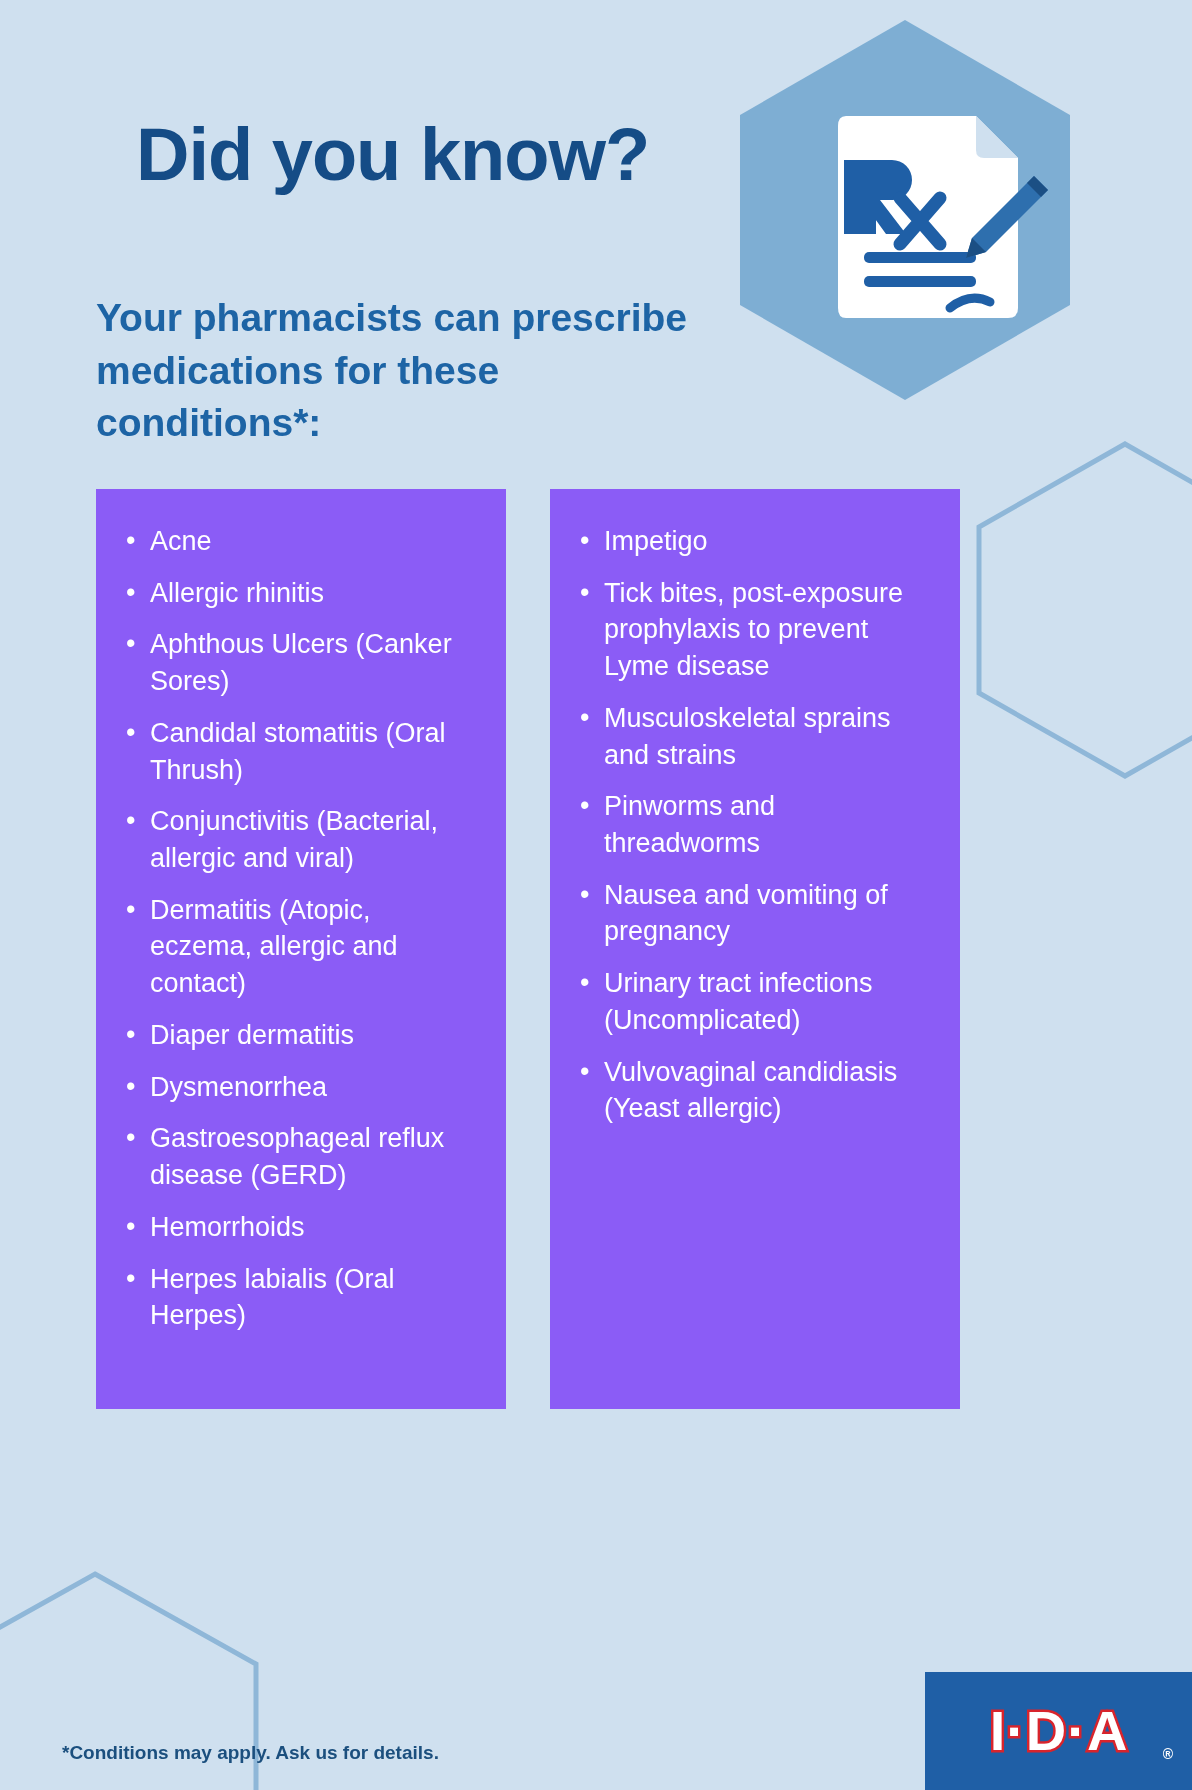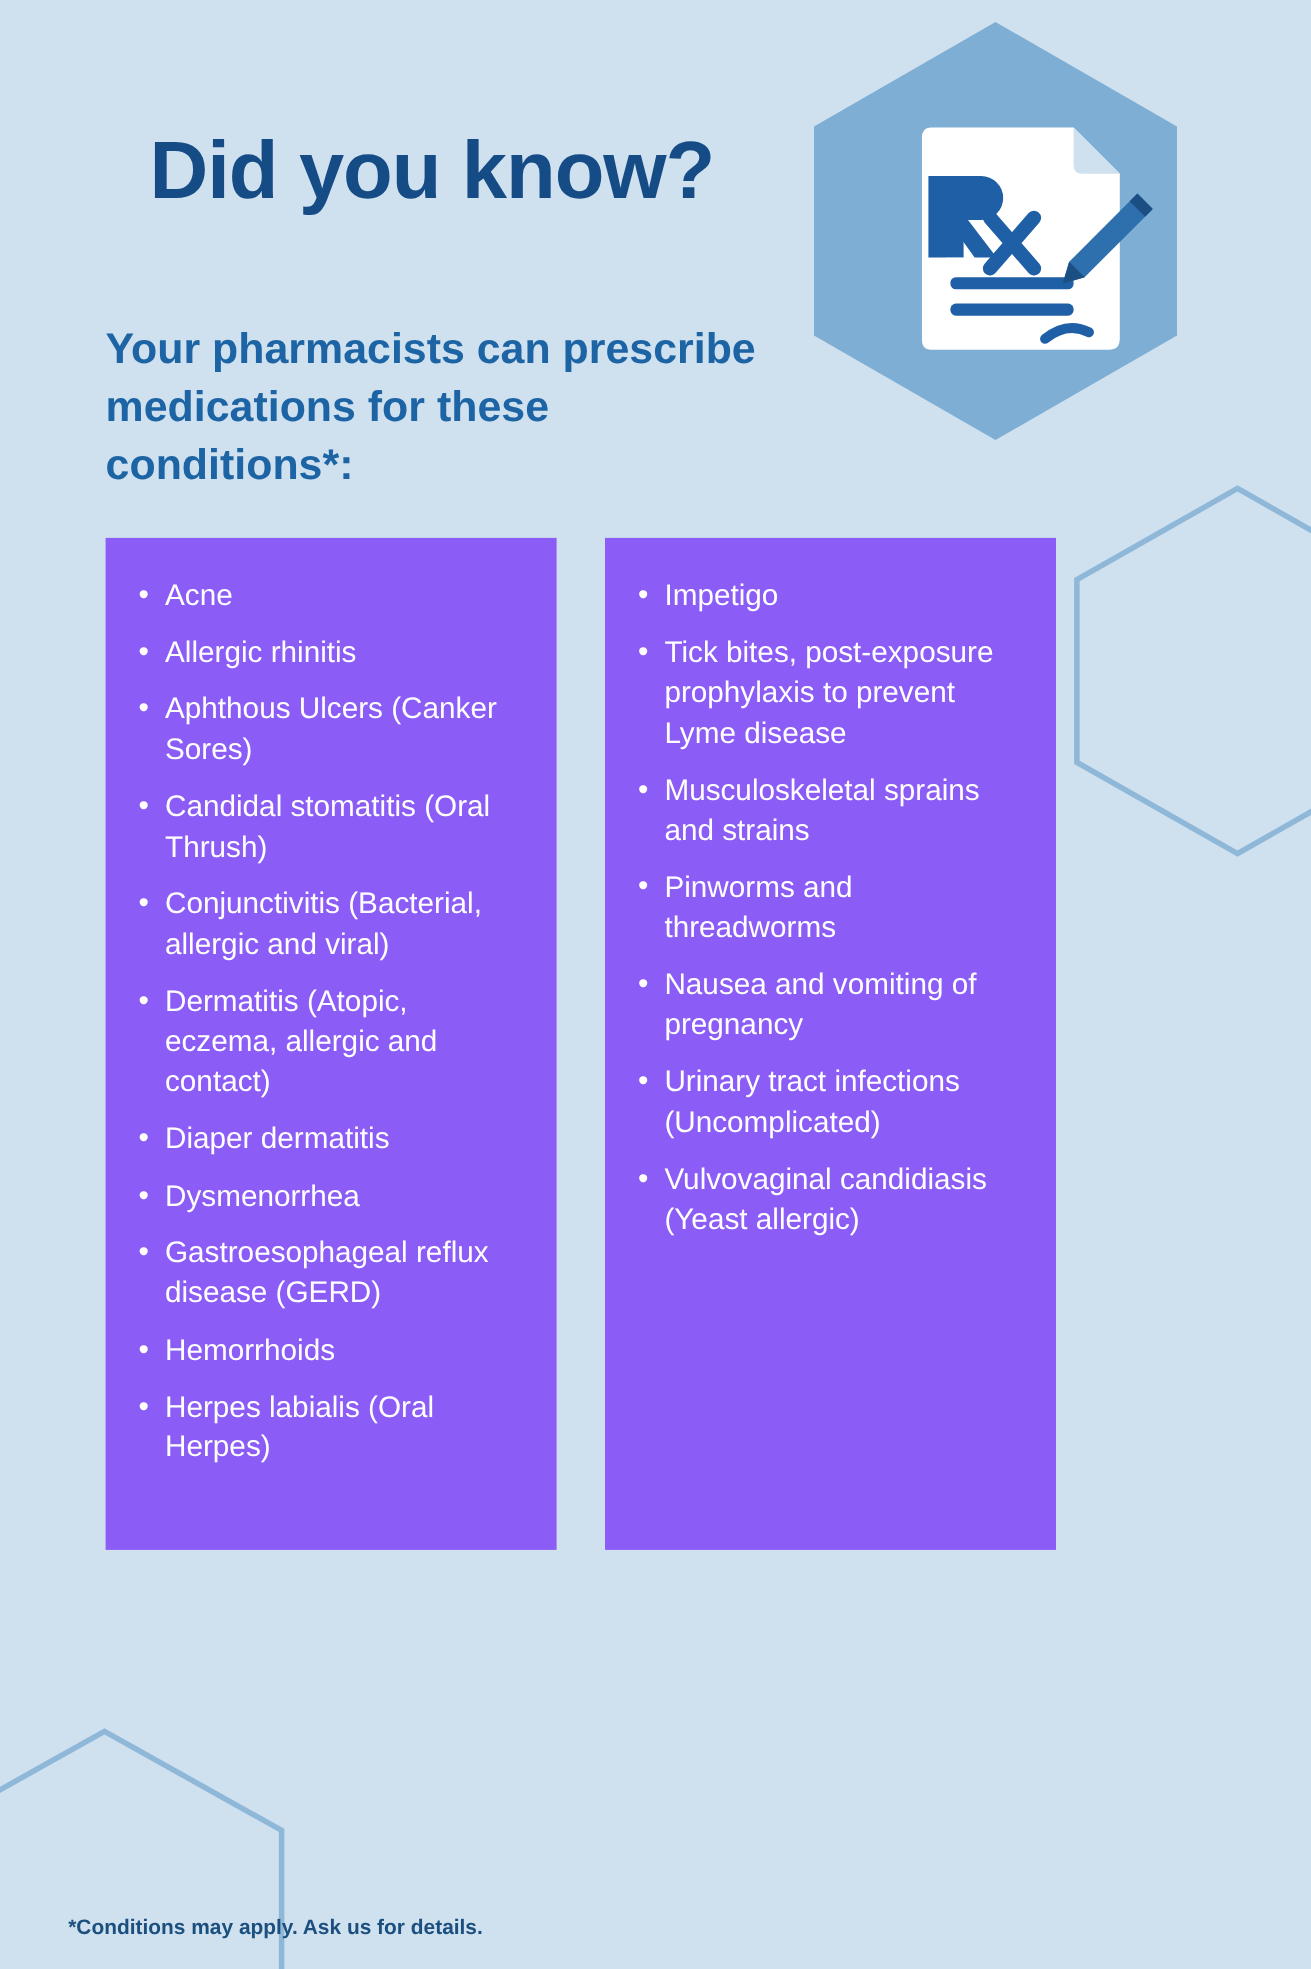--- a/index.html
+++ b/index.html
@@ -221,14 +221,20 @@
         <li>Pinworms and threadworms</li>
         <li>Nausea and vomiting of pregnancy</li>
         <li>Urinary tract infections (Uncomplicated)</li>
         <li>Vulvovaginal candidiasis (Yeast allergic)</li>
       </ul>
     </div>
   </div>
 
   <div class="footnote">*Conditions may apply. Ask us for details.</div>
 
+  <div class="logo-box">
+    <div class="logo-inner">
+      <div class="logo-text">I·D·A</div>
+      <div class="logo-reg">®</div>
+    </div>
+  </div>
 
 </div>
 
 </body></html>

